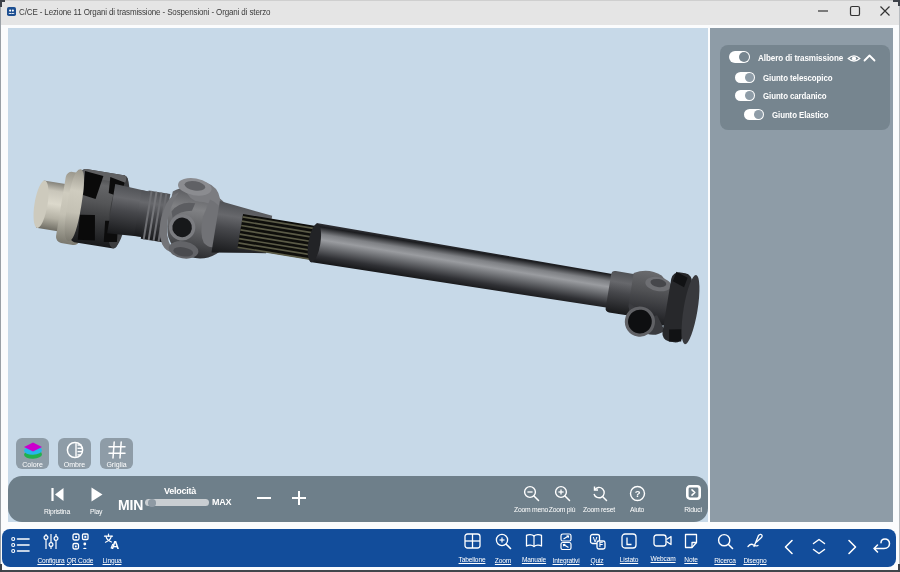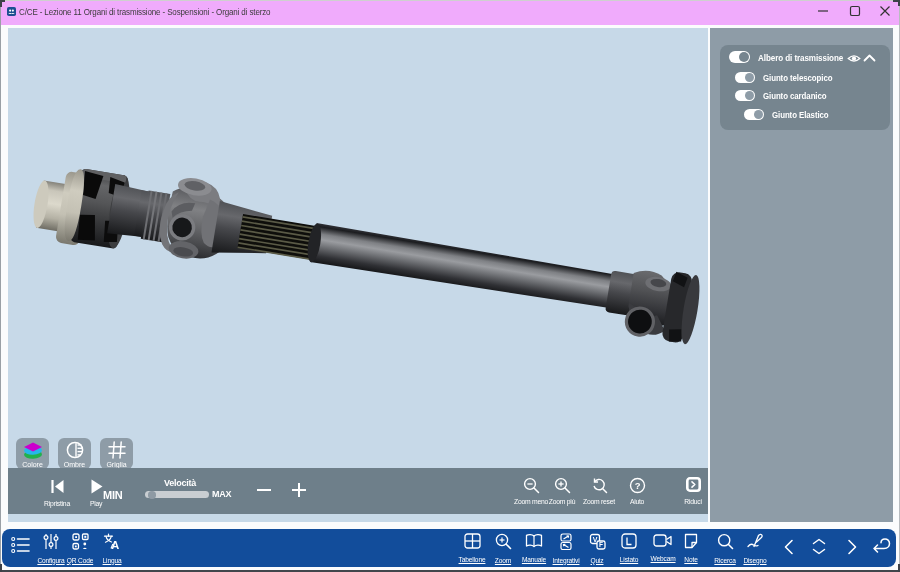--- a/index.html
+++ b/index.html
@@ -1,32 +1,32 @@
 <!DOCTYPE html>
 <html><head>
 <meta charset="utf-8">
 <style>
   * { margin:0; padding:0; box-sizing:border-box; }
   html,body { width:900px; height:572px; overflow:hidden; font-family:"Liberation Sans", sans-serif; }
   body { position:relative; background:#fbfcfd; }
   .frame { position:absolute; inset:0; border-top:1px solid #cfcfcf; border-left:1px solid #9aa0a6; border-right:1px solid #b8bcc0; border-bottom:2px solid #41464c; pointer-events:none; z-index:50;}
-  .titlebar { position:absolute; left:1px; top:1px; right:1px; height:24px; background:#f0abfc;padding-left:32px; }
+  .titlebar { position:absolute; left:1px; top:1px; right:1px; height:24px; background:#e5e5e5;padding-left:32px; }
   .title-icon { position:absolute; left:6px; top:6px; width:9px; height:9px; }
   .title-text { position:absolute; left:18px; top:6px; font-size:9px; color:#3b3b3b; letter-spacing:-0.15px; transform:scaleX(0.89); transform-origin:0 50%; white-space:nowrap; }
   .winbtn { position:absolute; top:0; width:13px; height:20px; color:#333; }
   .viewport { position:absolute; left:8px; top:28px; width:700px; height:494px; background:#c7d9e8; overflow:hidden; }
   .sidebar { position:absolute; left:710px; top:28px; width:183px; height:494px; background:#8e9ca7; }
   .panel { position:absolute; left:10px; top:17px; width:170px; height:85px; background:#76858f; border-radius:8px; }
   .prow { position:absolute; display:flex; align-items:center; color:#fff; font-weight:bold; font-size:9.5px; letter-spacing:-0.1px; white-space:nowrap; }
   .toggle { position:relative; width:20px; height:11px; background:#fff; border-radius:6px; margin-right:8px; flex:none; }
   .toggle .knob { position:absolute; right:1px; top:1px; width:9px; height:9px; border-radius:50%; background:#8e9ca7; }
   .toolbar { position:absolute; left:2px; top:529px; width:894px; height:38px; background:#124d9b; border-radius:8px; color:#fff; }
   .tbitem { position:absolute; top:4px; text-align:center; color:#fff; }
   .tbitem .lbl { display:block; font-size:6.6px; letter-spacing:-0.15px; text-decoration:underline; margin-top:2.5px; color:#fff; white-space:nowrap; }
-  .playbar { position:absolute; left:0; bottom:8px; width:100%; height:46px; background:#6e7f8a; color:#fff; }
+  .playbar { position:absolute; left:0; bottom:0; width:100%; height:46px; background:#6e7f8a; color:#fff;border-radius:14px; }
   .pbitem { position:absolute; text-align:center; font-size:6.8px; letter-spacing:-0.25px; color:#fff; white-space:nowrap; }
   .gbtn { position:absolute; width:33px; height:31px; background:#8e9ca7; border-radius:6px; color:#fff; text-align:center; font-size:7px; }
 </style>
 </head>
 <body>
 <div class="titlebar">
   <svg class="title-icon" viewBox="0 0 15 15">
     <rect x="0" y="0" width="15" height="15" rx="3" fill="#1d4f91"></rect>
     <circle cx="5.2" cy="6" r="1.8" fill="#fff"></circle>
     <circle cx="9.8" cy="6" r="1.8" fill="#fff"></circle>
@@ -214,21 +214,21 @@
       </svg>
       <div style="margin-top:4px">Ripristina</div>
     </div>
     <div class="pbitem" style="left:70px;top:10px;width:36px">
       <svg width="15" height="17" viewBox="0 0 15 17">
         <path d="M2.5 1.5 L13.5 8.5 L2.5 15.5 Z" fill="#fff"></path>
       </svg>
       <div style="margin-top:4px">Play</div>
     </div>
     <div class="pbitem" style="left:142px;top:10px;width:60px;font-size:9px;font-weight:bold;">Velocità</div>
-    <div class="pbitem" style="left:95px;top:21px;width:40px;font-size:11px;font-weight:bold;text-align:left">MIN</div>
+    <div class="pbitem" style="left:95px;top:21px;width:40px;font-size:14px;font-weight:bold;text-align:right">MIN</div>
     <div style="position:absolute;left:137px;top:23px;width:64px;height:7px;background:#c9ced2;border-radius:4px;"></div>
     <div style="position:absolute;left:140px;top:23px;width:7.5px;height:7.5px;border-radius:50%;background:#8e9aa4;"></div>
     <div class="pbitem" style="left:204px;top:21px;width:40px;font-size:9px;font-weight:bold;text-align:left">MAX</div>
     <svg style="position:absolute;left:247px;top:12px" width="18" height="22" viewBox="0 0 18 22">
         <line x1="2" y1="10" x2="16" y2="10" stroke="#fff" stroke-width="2"></line>
       </svg>
     <svg style="position:absolute;left:282px;top:12px" width="18" height="22" viewBox="0 0 18 22">
         <line x1="2" y1="10" x2="16" y2="10" stroke="#fff" stroke-width="2"></line>
         <line x1="9" y1="3" x2="9" y2="17" stroke="#fff" stroke-width="2"></line>
       </svg>

